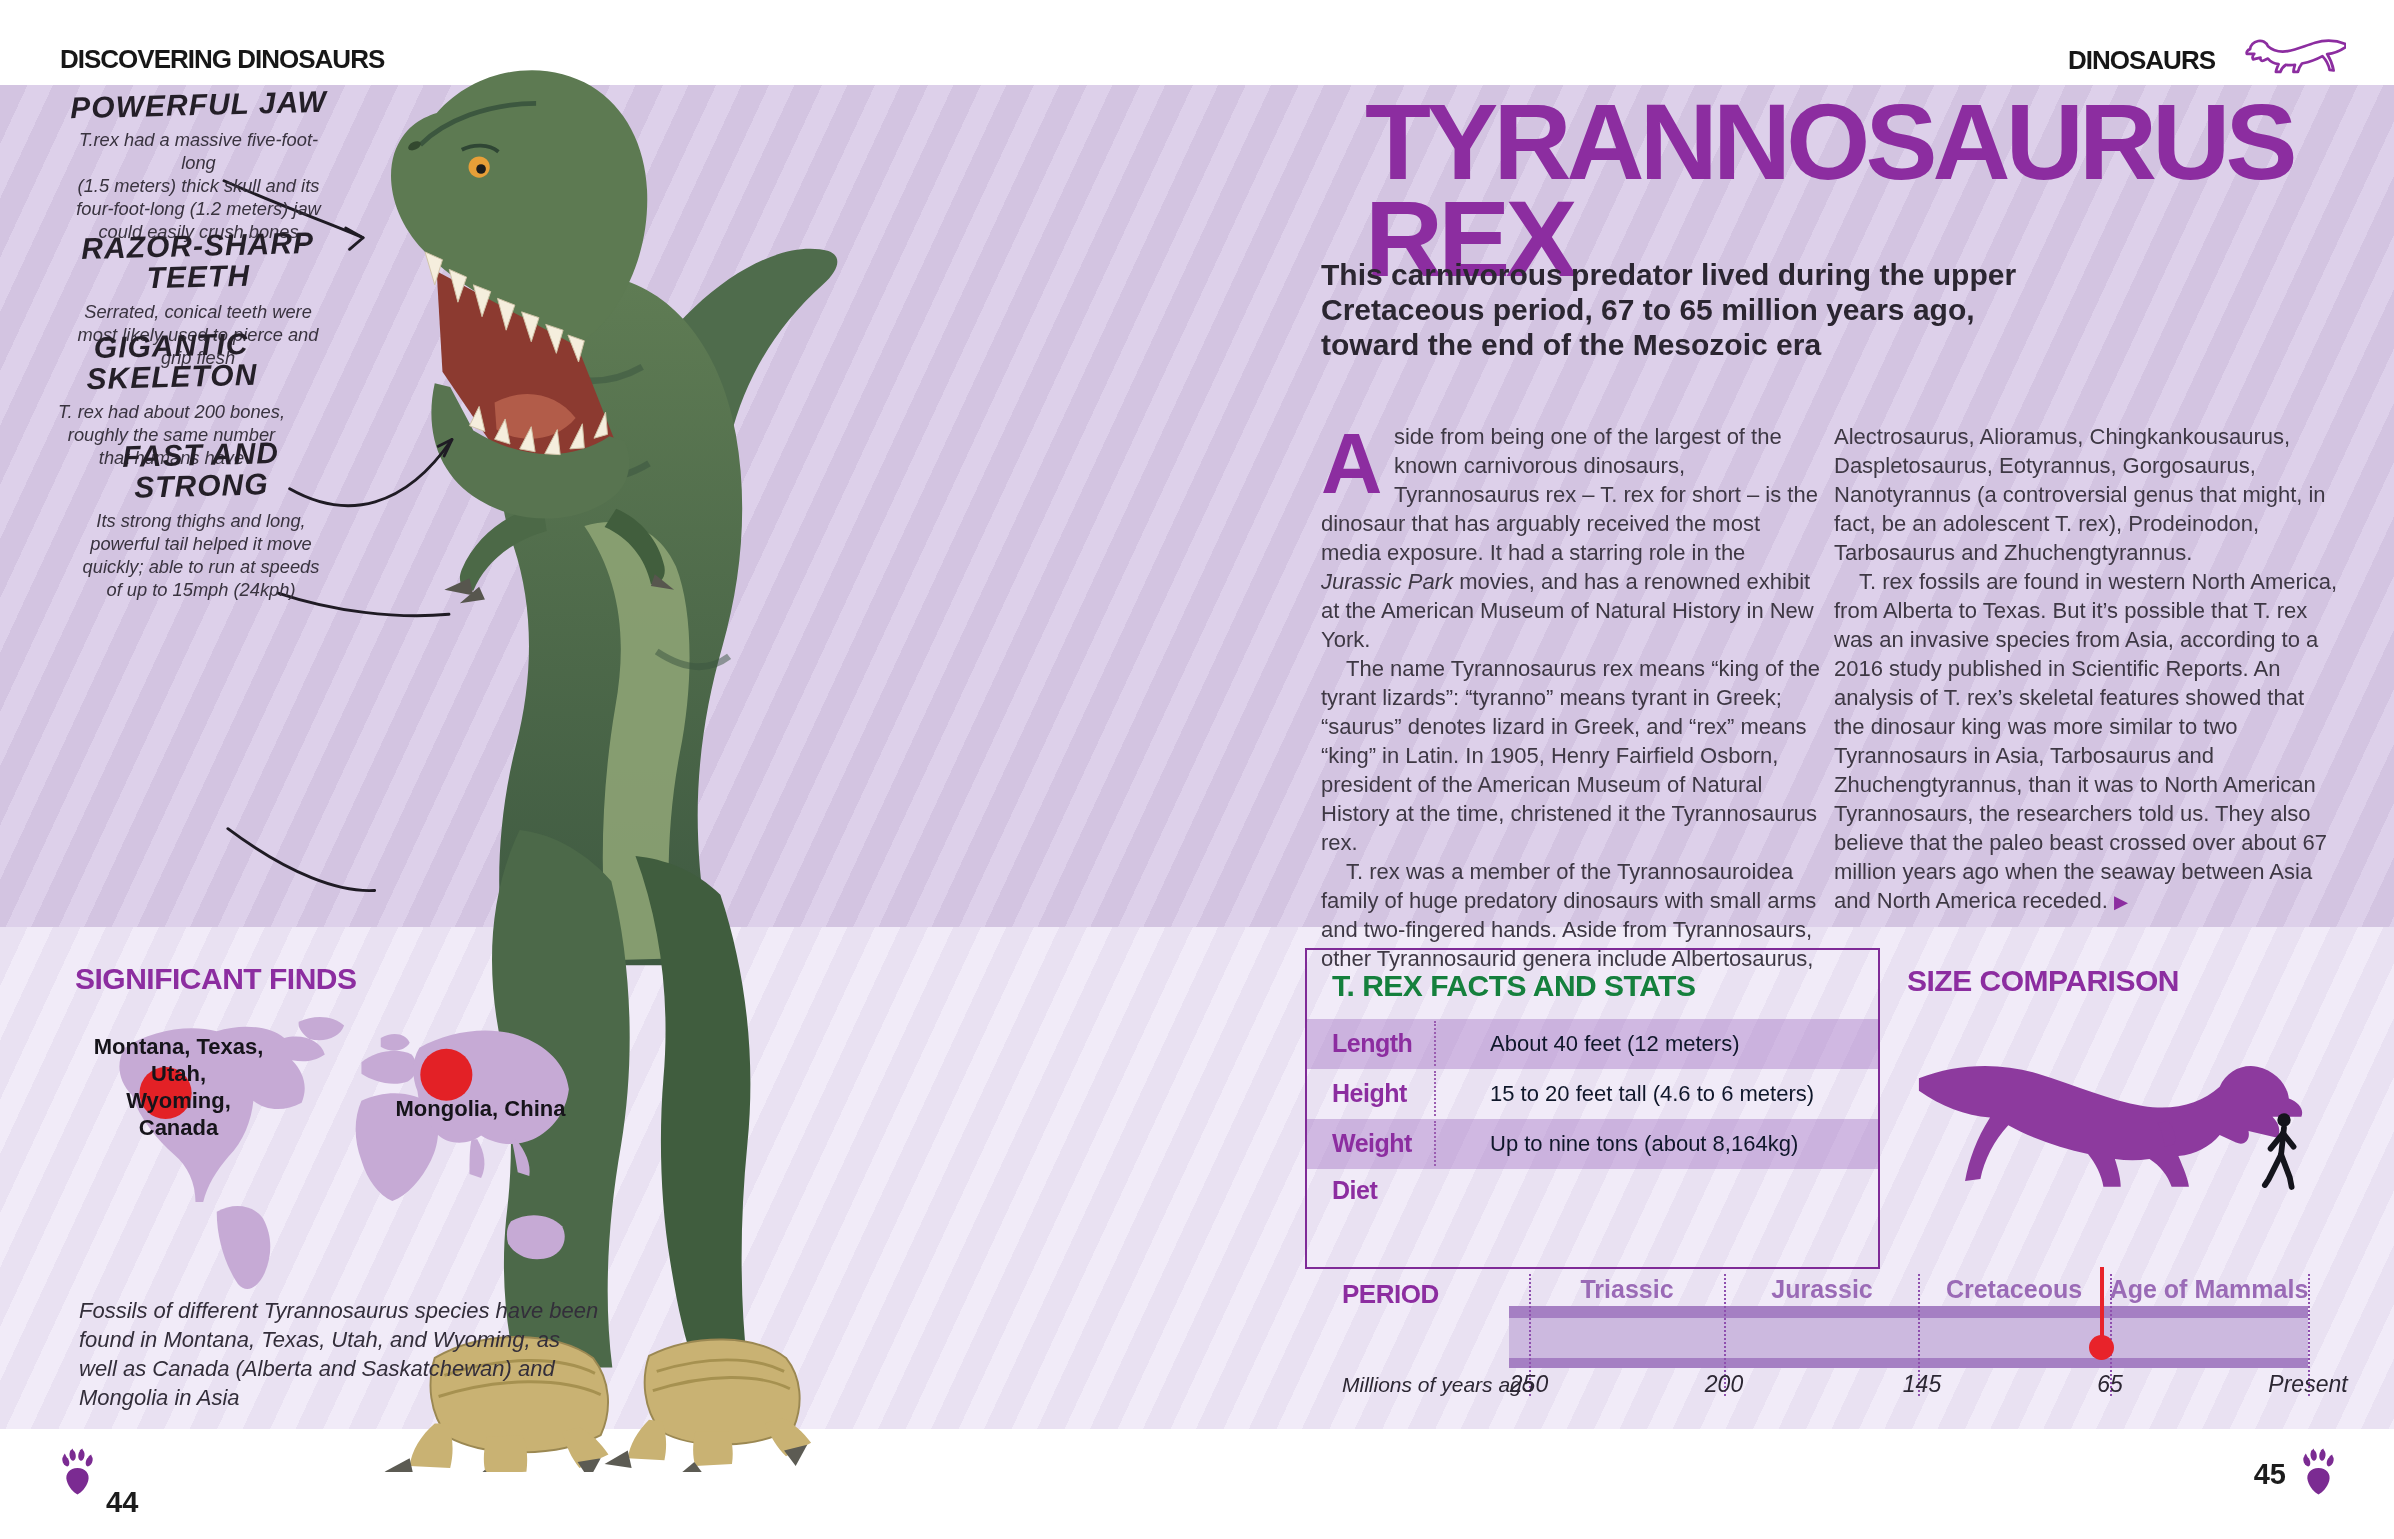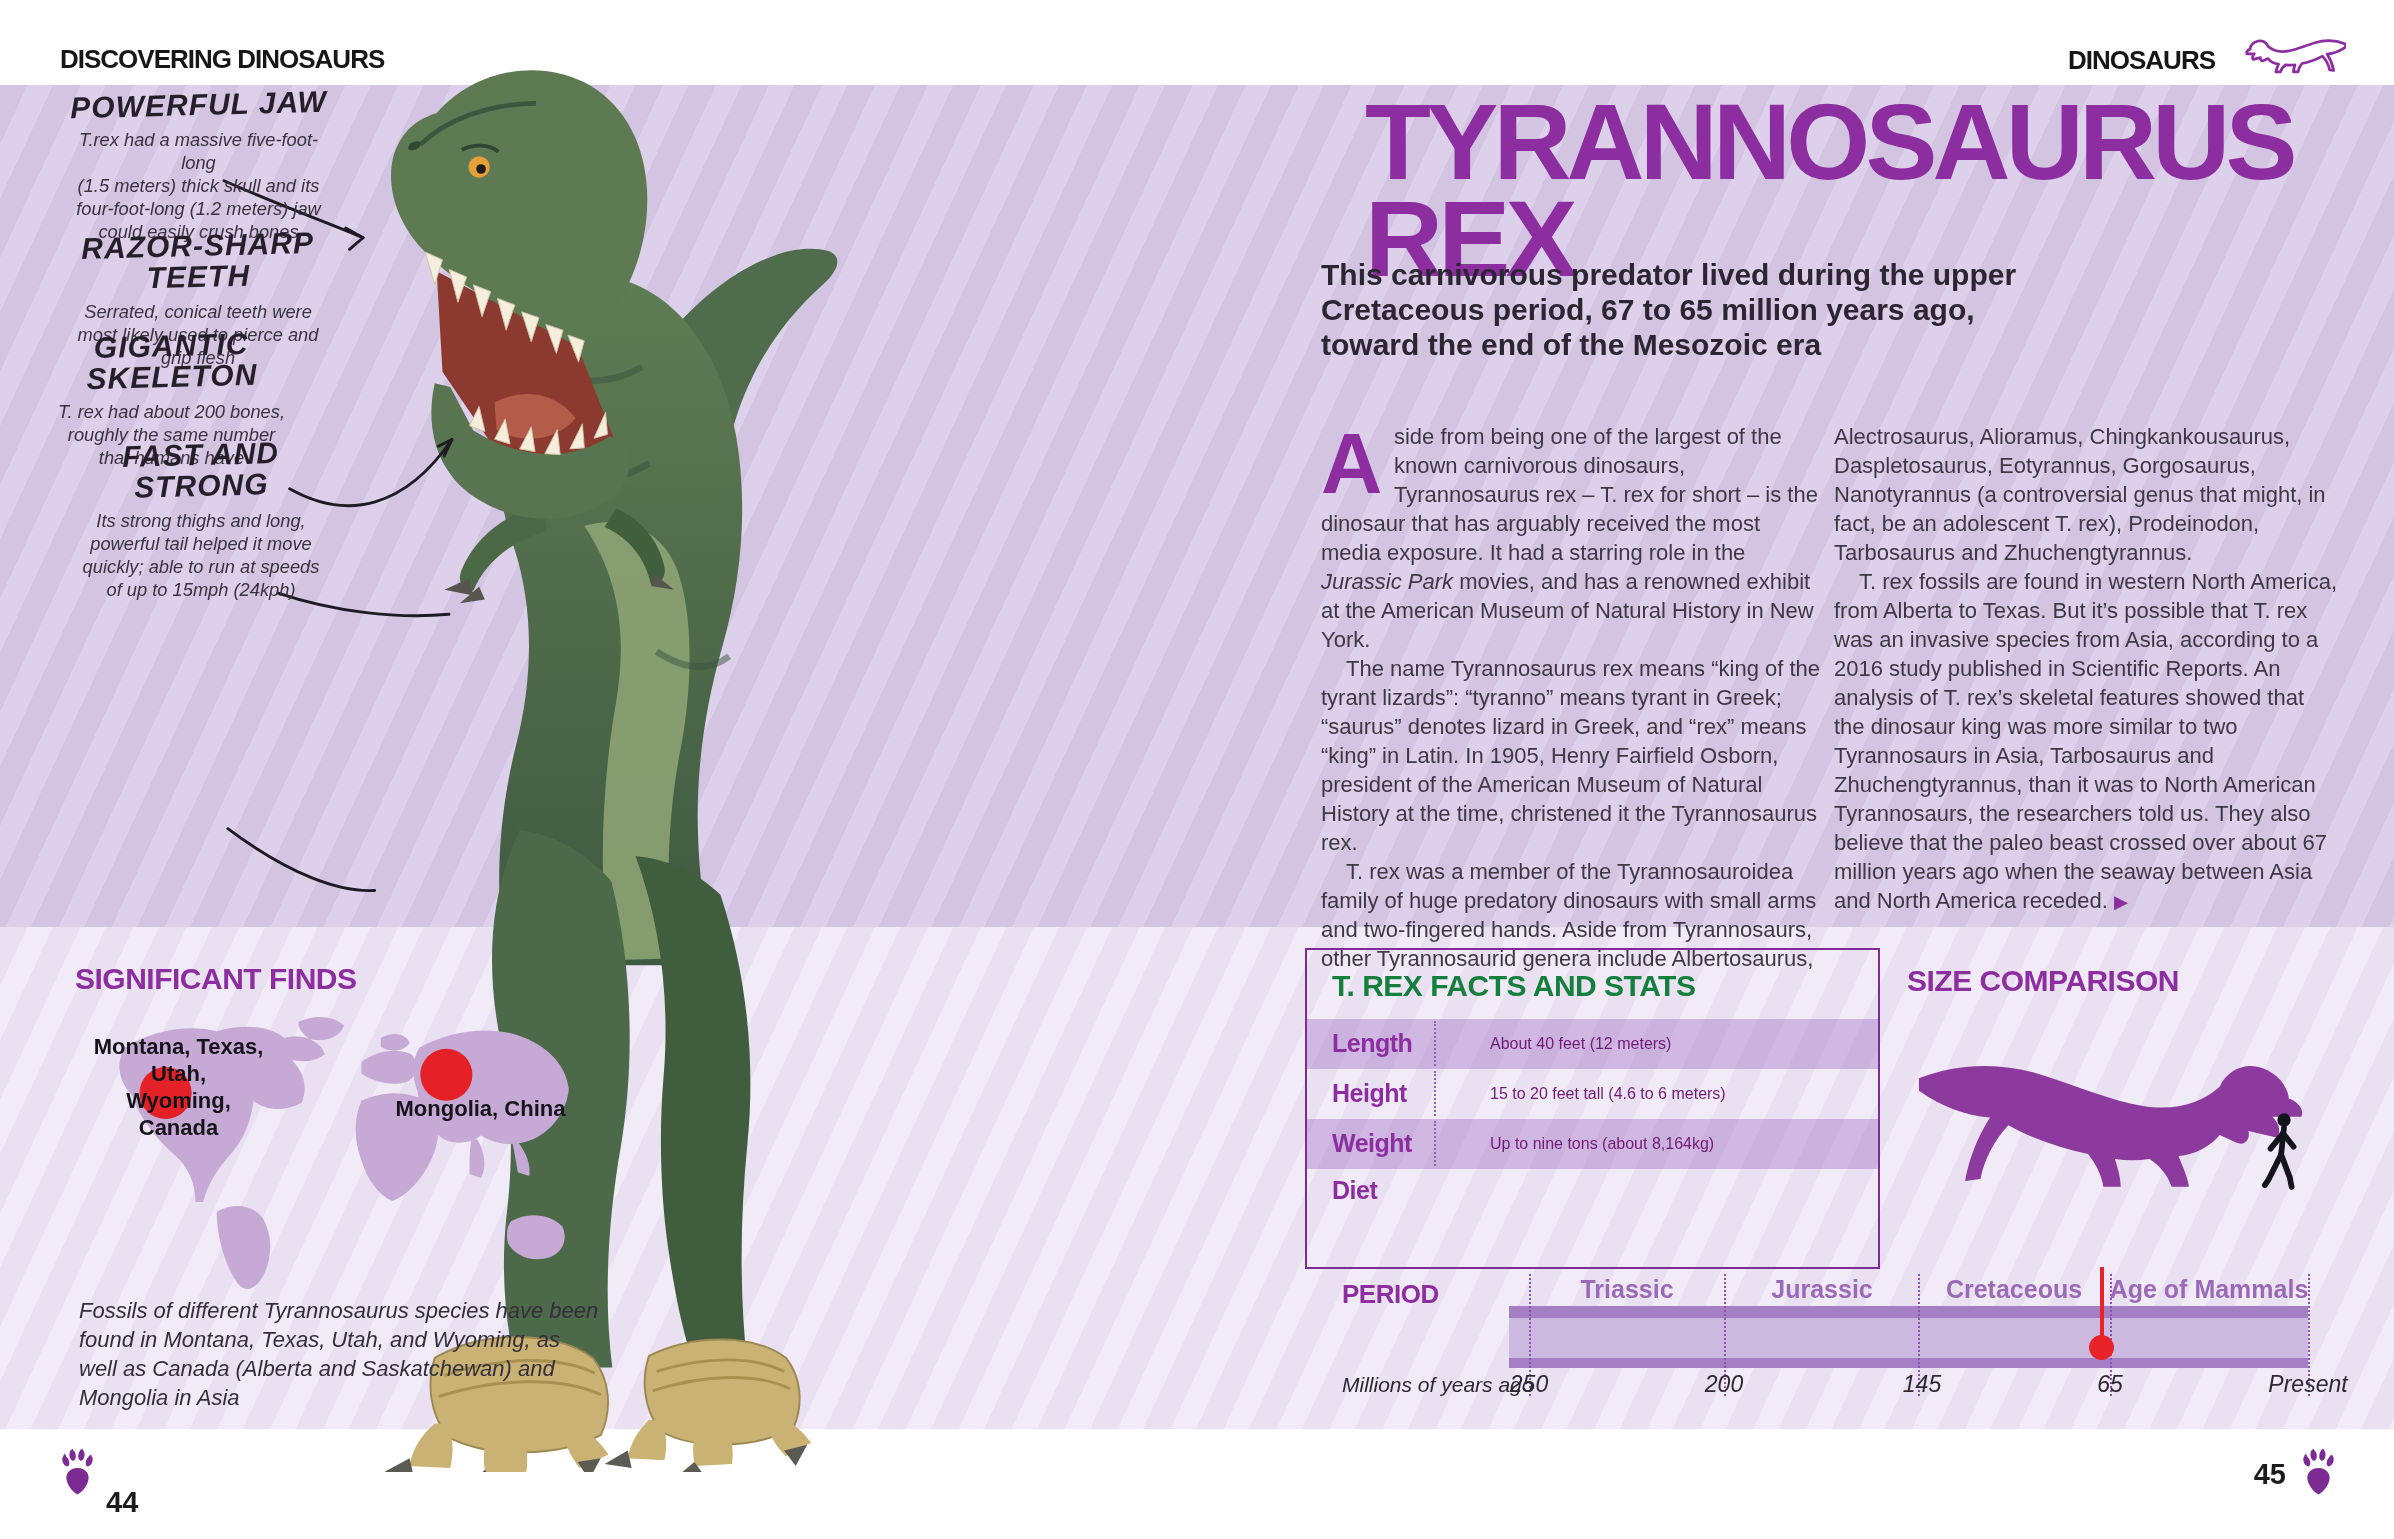--- a/index.html
+++ b/index.html
@@ -35,21 +35,21 @@
   .map-label{position:absolute;font-weight:700;font-size:22px;line-height:27px;color:#16141a;
     text-align:center;white-space:pre-line;z-index:6;}
   .map-caption{position:absolute;left:79px;top:1296px;font-style:italic;font-size:22px;line-height:29px;
     color:#332e3a;white-space:pre-line;z-index:6;}
   .facts-box{position:absolute;left:1305px;top:948px;width:575px;height:321px;
     border:2.9px solid #7f2b97;box-sizing:border-box;z-index:6;}
   .facts-title{margin:19.3px 0 15.4px 25px;font-size:30px;font-weight:900;letter-spacing:-0.5px;color:#15803d;}
   .frow{display:grid;grid-template-columns:127px 1fr;align-items:center;min-height:50px;}
   .frow.shaded{background:rgba(163,114,196,0.42);}
   .flabel{padding-left:25px;font-weight:900;font-size:25px;color:#8c2da0;letter-spacing:-0.5px;}
-  .fval{border-left:2.9px dotted #9a5cb0;padding:5.8px 9.7px 5.8px 54px;font-size:16px;color:#701a75;
+  .fval{border-left:2.9px dotted #9a5cb0;padding:5.8px 9.7px 5.8px 54px;font-size:22px;color:#0f172a;
     white-space:pre-line;line-height:33px;}
   .frow.tall .fval{line-height:44px;}
   .tl{position:absolute;left:1342px;top:1260px;width:999px;height:154px;z-index:6;}
   .tl-label{position:absolute;left:0;top:19.3px;font-size:26px;font-weight:900;color:#8c2da0;letter-spacing:-0.5px;}
   .tl-bar{position:absolute;left:167px;top:46px;width:799px;height:62px;
     background:linear-gradient(to bottom,#a57fc3 0 11.6px,#ccb9df 11.6px 52px,#a57fc3 52px 62px);}
   .tl-div{position:absolute;top:13.5px;height:122px;width:0;border-left:2.9px dotted #8e4fae;}
   .tl-period{position:absolute;top:15.4px;transform:translateX(-50%);font-size:25px;font-weight:700;color:#9a6ab6;white-space:nowrap;}
   .tl-tick{position:absolute;top:111px;transform:translateX(-50%);font-size:23px;font-style:italic;color:#2c2733;white-space:nowrap;}
   .tl-axis{position:absolute;left:0;top:113px;font-size:21px;font-style:italic;color:#2c2733;}

